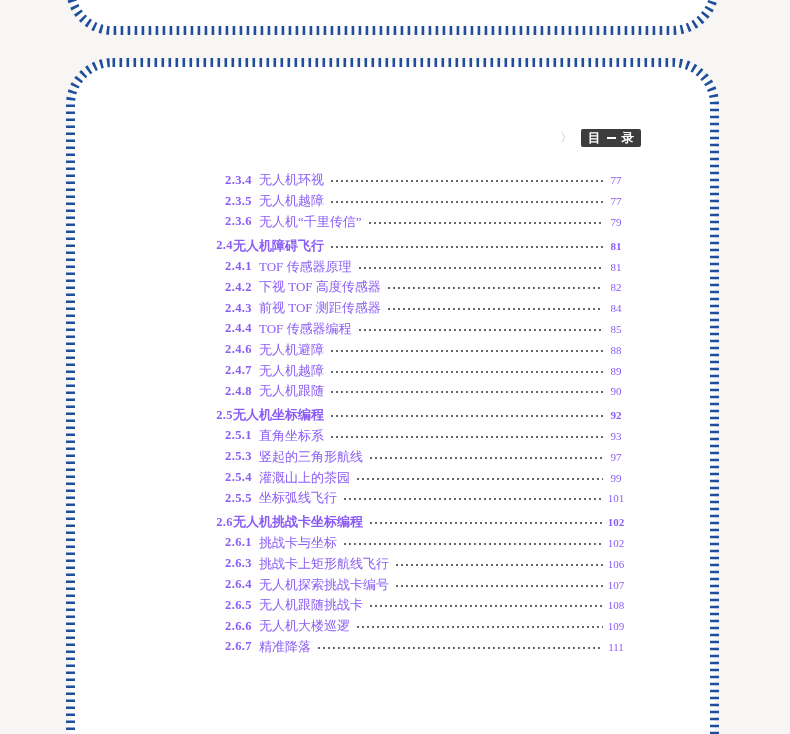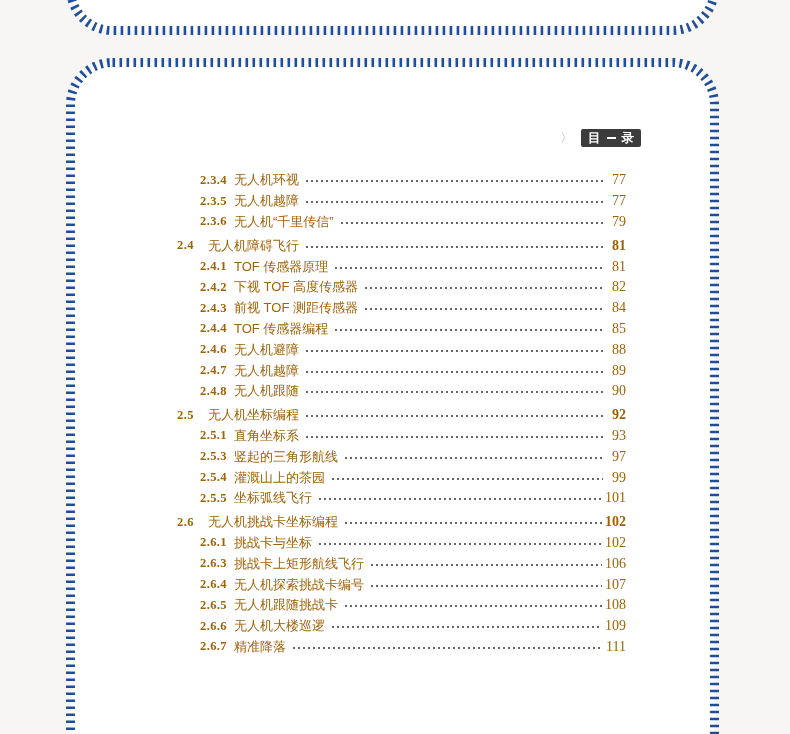--- a/index.html
+++ b/index.html
@@ -59,57 +59,58 @@
     position: absolute;
     left: 177px;
     top: 170px;
     width: 449px;
   }
   .toc-row {
     display: flex;
     align-items: center;
     height: 20.8px;
     font-size: 13px;
-    color: #a16207;
+    color: #8b5cf6;
     padding-left: 23px;
     white-space: nowrap;
+    margin-left: 25px;
   }
   .toc-row .num {
     flex: none;
     width: 34px;
     font-weight: bold;
     font-size: 12.5px;
     letter-spacing: 0.4px;
   }
   .toc-row .title {
     flex: none;
     padding-right: 5px;
-    font-family: Liberation Sans, sans-serif;
+    font-family: Liberation Serif, serif;
   }
   .toc-row .leader {
     flex: 1 1 auto;
     height: 2px;
     margin: 2px 3px 0 2px;
     background: repeating-linear-gradient(90deg, #666 0 1.7px, transparent 1.7px 5px);
   }
   .toc-row .page {
     flex: none;
     min-width: 20px;
-    text-align: right;
-    font-size: 14px;
+    text-align: center;
+    font-size: 11px;
   }
   .toc-row.section {
     padding-left: 0;
     margin-top: 3px;
     font-weight: bold;
   }
-  .toc-row.section .num { width: 31px; }
+  .toc-row.section .num { width: 31px; text-align: right; }
   .toc-row.section .title {
     font-family: "Liberation Sans", sans-serif;
-    font-weight: normal;
+    font-weight: bold;
   }
 </style>
 </head>
 <body>
 
 <svg class="border-layer" width="790" height="734" viewBox="0 0 790 734" aria-hidden="true">
 
   <rect x="70.5" y="-772.5" width="644" height="803" rx="42" fill="#ffffff" stroke="#1e4e9c" stroke-width="9" stroke-dasharray="2.6 4.4"></rect>
 
   <rect x="70.5" y="62.5" width="644" height="830" rx="42" fill="#ffffff" stroke="#1e4e9c" stroke-width="9" stroke-dasharray="2.6 4.4"></rect>

